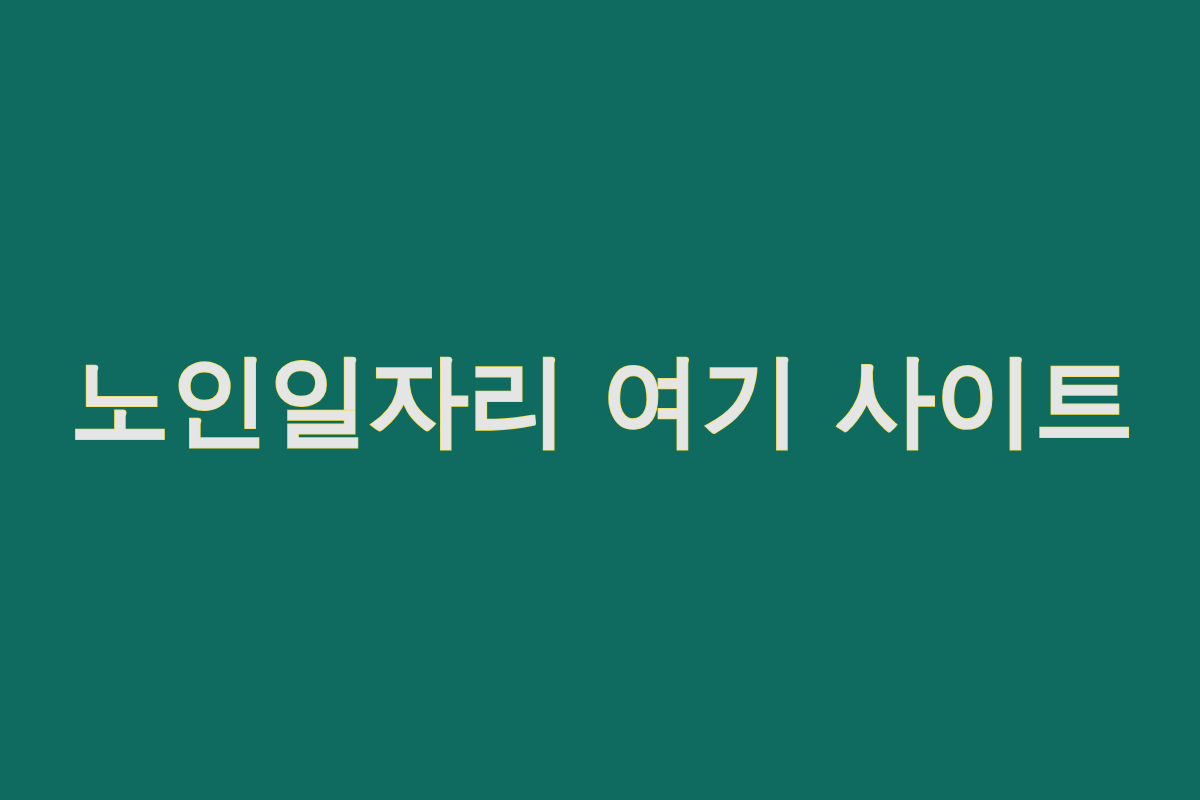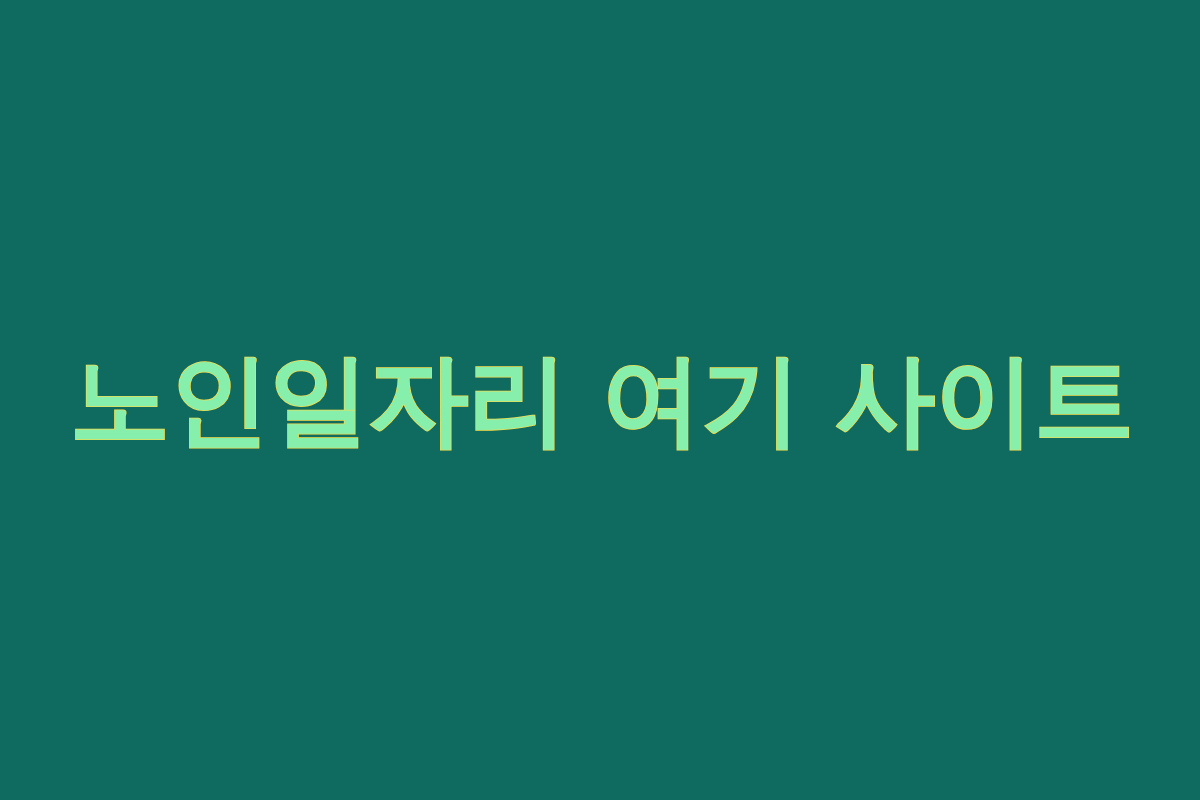--- a/index.html
+++ b/index.html
@@ -49,17 +49,17 @@
   .headline-line {
     display: block;
     white-space: nowrap;
   }
 </style>
 </head>
 <body>
 
 <div id="banner" style="background-color: rgb(15, 107, 95);">
 
-  <h1 id="headline" style="color: #86efac; -webkit-text-stroke: 1.5px rgb(247, 221, 76);">
+  <h1 id="headline" style="color: #e5e5e5; -webkit-text-stroke: 1.5px rgb(247, 221, 76);">
     <span class="headline-line">노인일자리 여기 사이트</span>
   </h1>
 
 </div>
 
 </body></html>

